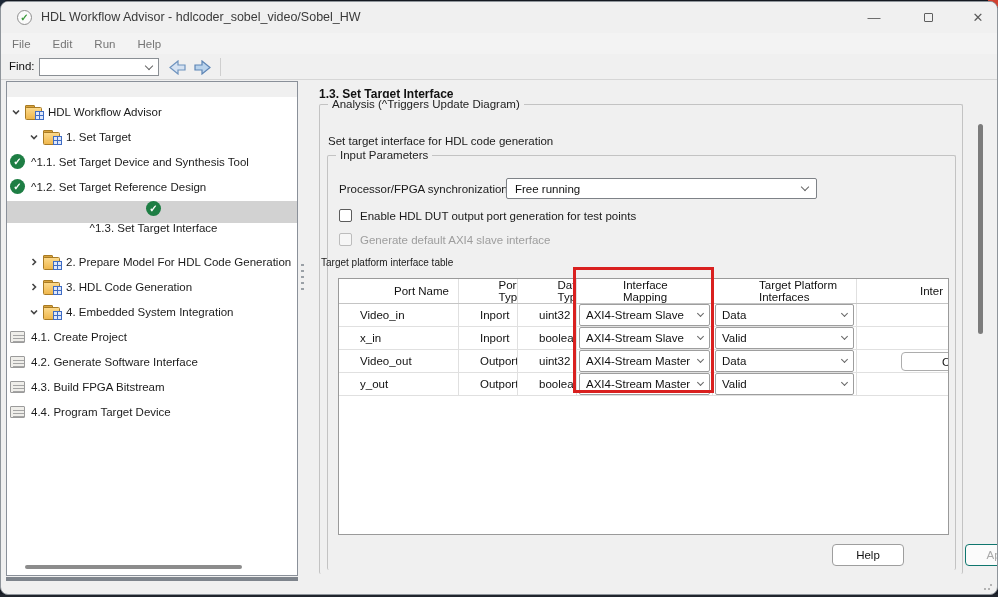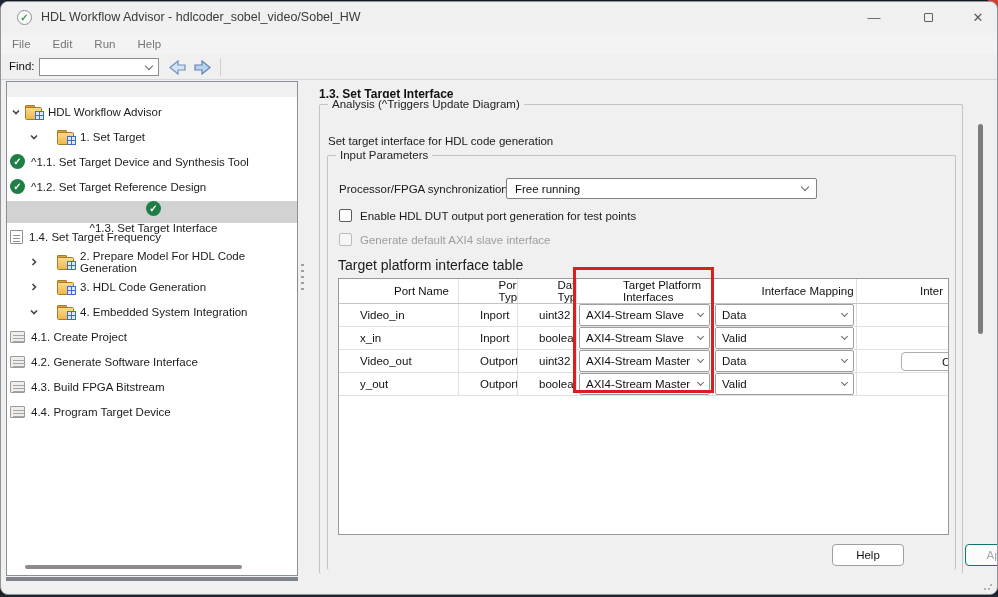--- a/index.html
+++ b/index.html
@@ -44,21 +44,21 @@
   .tb-sep { position:absolute; left:219px; top:4px; width:1px; height:18px; background:#cfcfcf; }
 
   
   .tree-panel { position:absolute; left:5px; top:79px; width:292px; height:495px; background:#fff; border:1px solid #8a9099; overflow:hidden; }
   .tree-top-strip { position:absolute; left:0; top:0; width:100%; height:15px; background:#f0f0f0; }
   .trow { position:absolute; left:0; width:100%; height:25px; display:flex; align-items:center; font-size:11.5px; color:#1c1c1c; }
   .exp { width:12px; height:12px; flex:0 0 12px; display:flex; align-items:center; justify-content:center; }
   .rowbody { display:flex; align-items:center; flex:1 1 auto; height:22px; gap:6px; padding-left:3px; }
   .rowbody.sel { background:#d2d2d2;flex-direction:column; }
   .pad-l0 { padding-left:3px; }
-  .pad-l1 { padding-left:21px;gap:14px; }
+  .pad-l1 { padding-left:21px; }
   .pad-l2 { }
 
   
   .icon-folder { position:relative; width:17px; height:13px; flex:0 0 17px; }
   .icon-folder::before { content:""; position:absolute; left:0; top:0; width:8px; height:5px; background:#d9a33c; border:1px solid #a87b24; border-radius:1px; }
   .icon-folder::after  { content:""; position:absolute; left:0; top:2px; width:15px; height:11px; background:linear-gradient(#fcd98a,#efb74d); border:1px solid #a87b24; border-radius:1.5px; }
   .folder-badge { position:absolute; right:-2px; bottom:-2px; width:9px; height:9px; background:#dfe8fa; border:1px solid #3f6cc4; z-index:2;
                   background-image:linear-gradient(#3f6cc4,#3f6cc4),linear-gradient(#3f6cc4,#3f6cc4);
                   background-size:1px 100%,100% 1px; background-position:50% 0,0 50%; background-repeat:no-repeat; }
   .icon-check { width:15px; height:15px; flex:0 0 15px; border-radius:50%; background:#1e7e44; color:#fff; font-size:10px; font-weight:bold; display:flex; align-items:center; justify-content:center; }
@@ -84,21 +84,21 @@
   .sync-label { position:absolute; left:338px; top:181px; font-size:11.5px; color:#1a1a1a; }
   .sync-combo { position:absolute; left:505px; top:176px; width:311px; height:21px; background:#fff; border:1px solid #7e8287; border-radius:2px;
                 display:flex; align-items:center; padding:0 8px; font-size:11.5px; color:#111; }
   .sync-combo .chev { margin-left:auto; }
 
   .cbrow { position:absolute; display:flex; align-items:center; gap:8px; font-size:11.5px; color:#1a1a1a; }
   .cb-box { width:13px; height:13px; background:#fff; border:1px solid #5c5c5c; border-radius:2px; }
   .cbrow.disabled { color:#9d9d9d; }
   .cbrow.disabled .cb-box { border-color:#bcbcbc; background:#f6f6f6; }
 
-  .table-caption { position:absolute; left:337px; top:255px; font-size:14px; color:#1a1a1a;text-align:right; }
+  .table-caption { position:absolute; left:320px; top:255px; font-size:10px; color:#1a1a1a;text-align:right; }
 
   .table-viewport { position:absolute; left:337px; top:276px; width:611px; height:257px; background:#fff; border:1px solid #9a9a9a; overflow:hidden; }
   .tbl { position:absolute; left:0; top:0; width:758px; }
   .tbl-row { display:grid; grid-template-columns:120px 59px 59px 136px 144px 240px; }
   .tbl-head { height:25px; border-bottom:1px solid #c4c4c4; }
   .tbl-body { height:23px; border-bottom:1px solid #e0e0e0; }
   .th, .td { border-right:1px solid #e0e0e0; font-size:11.5px; color:#111; display:flex; align-items:center; overflow:hidden; }
   .th { justify-content:center;padding-left:46px; }
   .th.clipped { justify-content:flex-start; padding-left:63px; }
   .td { padding-left:21px; }
@@ -216,26 +216,20 @@
         </div>
     </div>
 
     <div class="trow pad-l2" style="top:117px">
       <div class="rowbody sel">
           <span class="icon-check"></span>
           <span>^1.3. Set Target Interface</span>
         </div>
     </div>
 
-    <div class="trow pad-l2" style="top:142px">
-      <div class="rowbody">
-          <span class="icon-doc"></span>
-          <span>1.4. Set Target Frequency</span>
-        </div>
-    </div>
 
     <div class="trow pad-l1" style="top:167px">
       <span class="exp">
           <svg width="10" height="10" viewBox="0 0 10 10">
             <path d="M3.5 2 L6.5 5 L3.5 8" stroke="#444" stroke-width="1.6" fill="none"></path>
           </svg>
         </span>
       <div class="rowbody">
           <span class="icon-folder">
             <span class="folder-badge"></span>
@@ -335,22 +329,22 @@
   </div>
 
   <span class="table-caption">Target platform interface table</span>
 
   <div class="table-viewport">
     <div class="tbl">
       <div class="tbl-row tbl-head">
         <div class="th">Port Name</div>
         <div class="th">Port Type</div>
         <div class="th">Data Type</div>
+        <div class="th">Interface Mapping</div>
         <div class="th">Target Platform Interfaces</div>
-        <div class="th">Interface Mapping</div>
         <div class="th clipped">Inter</div>
       </div>
 
       <div class="tbl-row tbl-body">
         <div class="td">Video_in</div>
         <div class="td">Inport</div>
         <div class="td">uint32</div>
         <div class="td combo-cell">
             <div class="cell-combo">
               <span>AXI4-Stream Slave</span>

